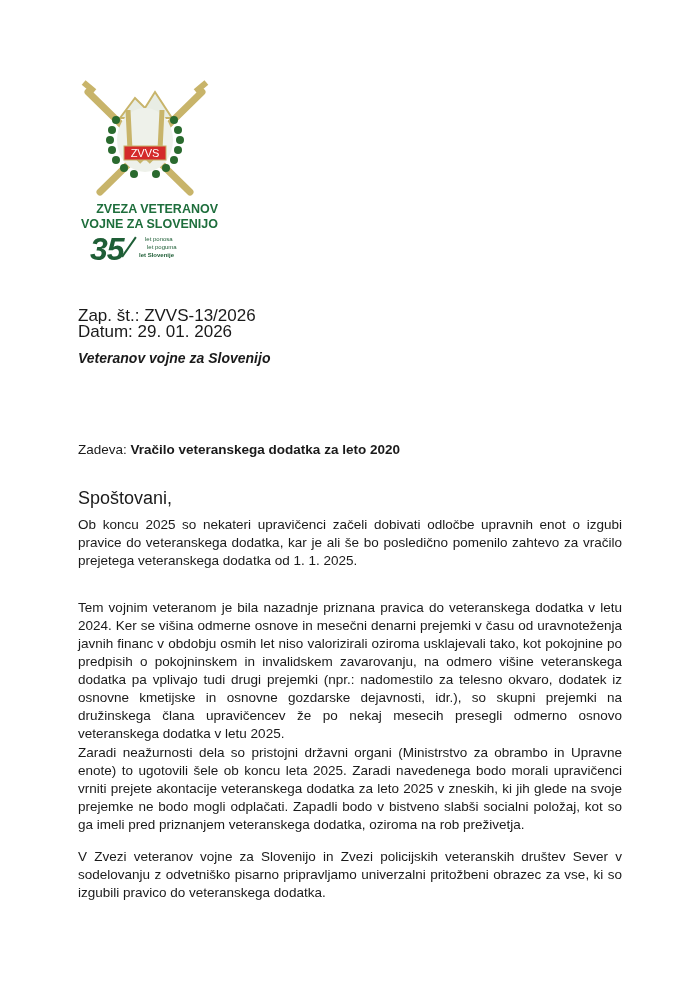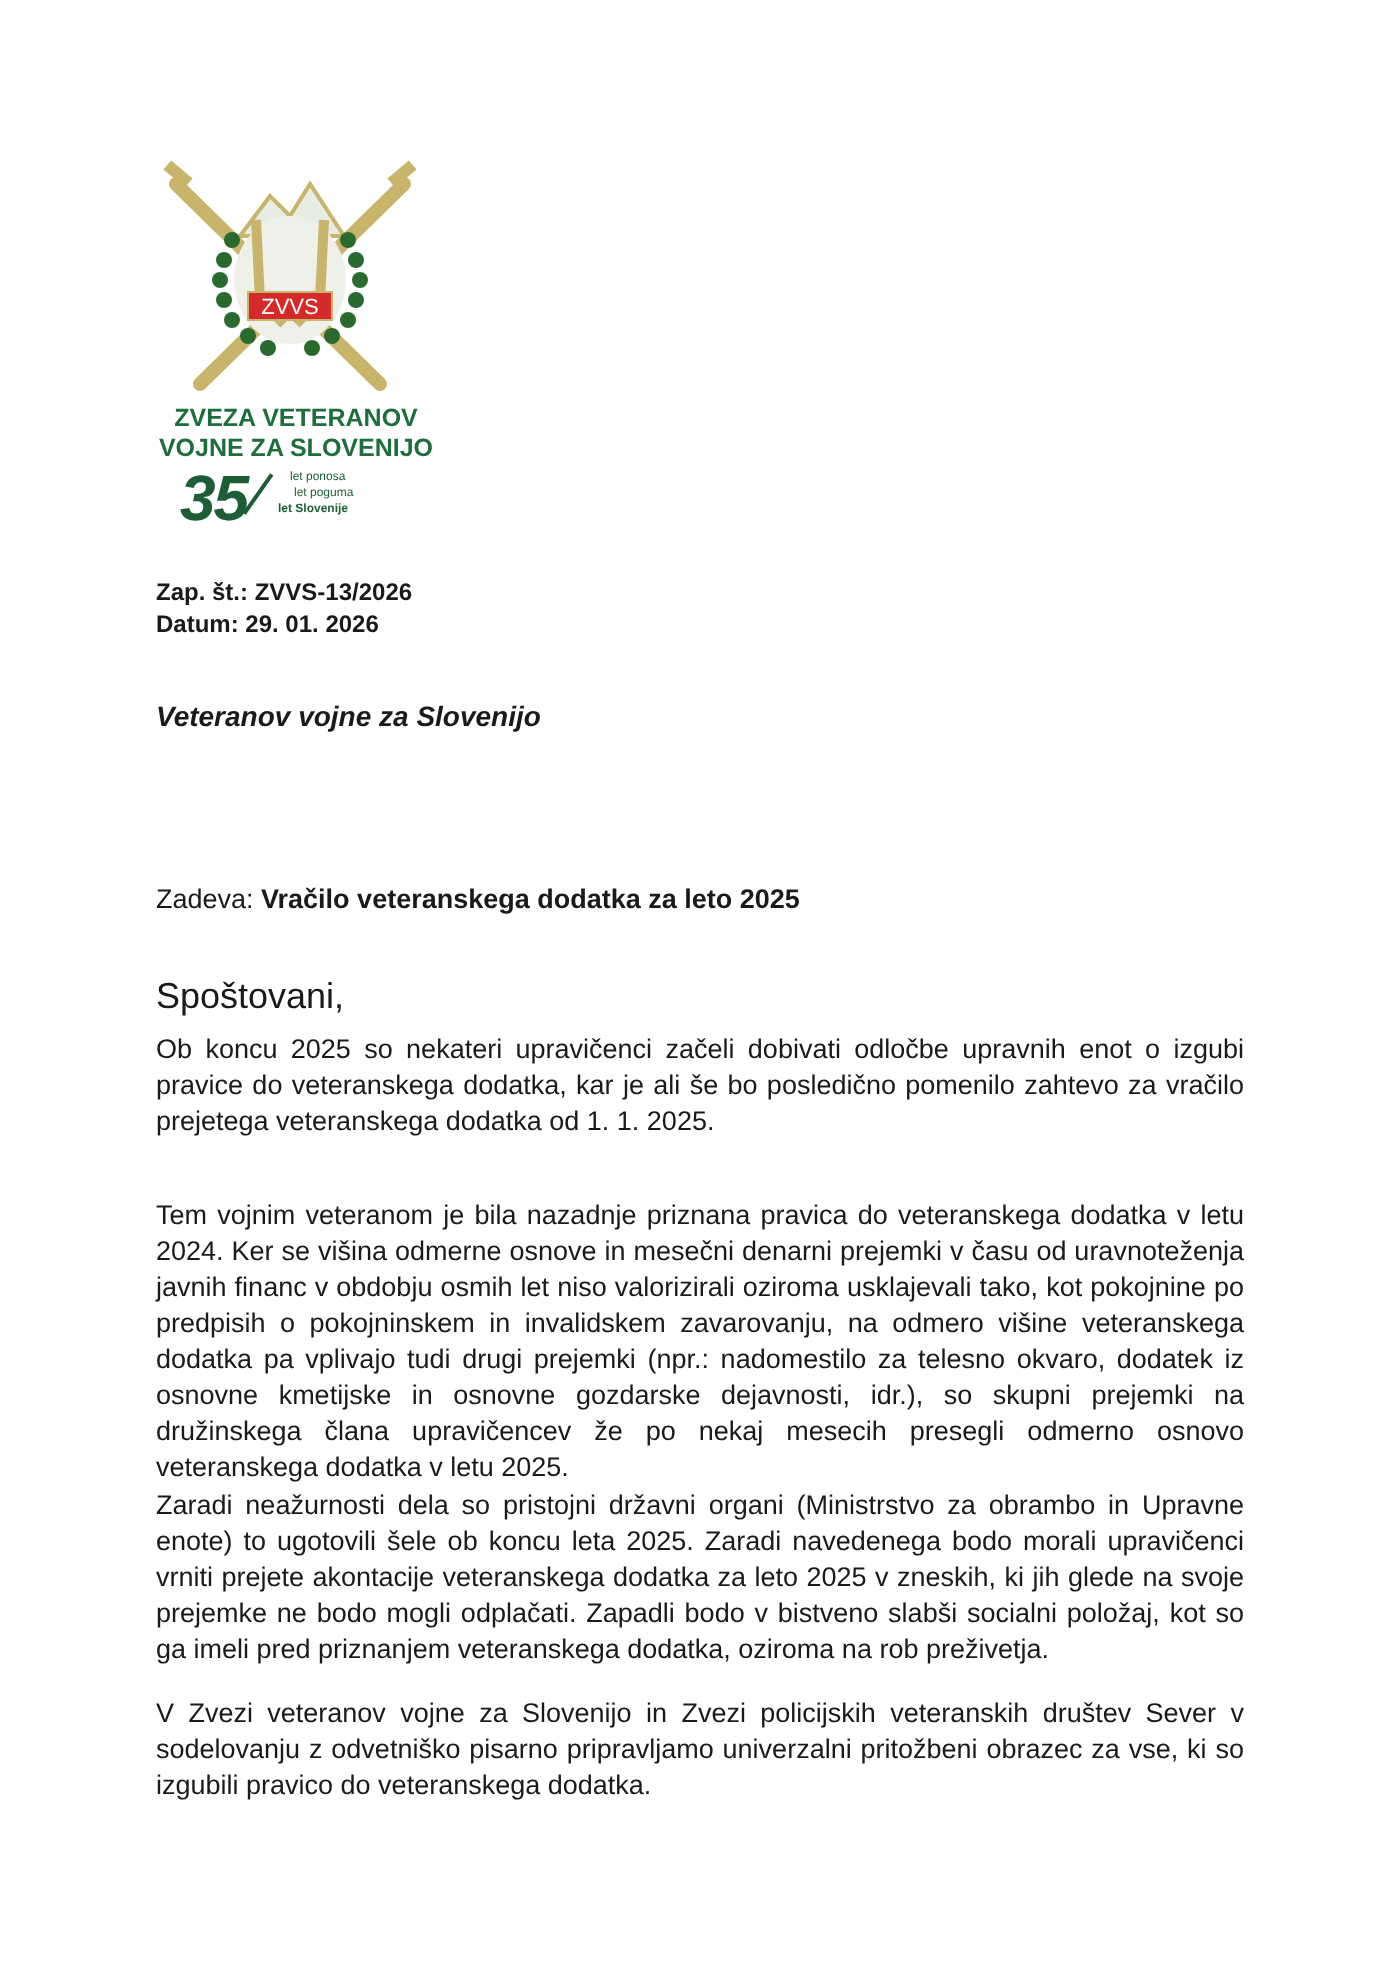--- a/index.html
+++ b/index.html
@@ -4,37 +4,37 @@
 <style>
   html, body { margin: 0; padding: 0; }
   body {
     width: 700px; height: 990px; background: #ffffff;
     font-family: "Liberation Sans", sans-serif; color: #1a1a1a;
     position: relative; overflow: hidden;
   }
   .logo { position: absolute; left: 78px; top: 78px; width: 140px; }
   .emblem { position: absolute; left: 2px; top: 2px; width: 130px; height: 120px; }
   .org-name {
-    position: absolute; left: 0; top: 124px; width: 140px; text-align: center;
+    position: absolute; left: 0; top: 124px; width: 140px; text-align: right;
     font-weight: bold; font-size: 12.5px; line-height: 15px; color: #1e6e3c;
   }
   .anniv { position: absolute; left: 12px; top: 155px; width: 130px; height: 30px; }
   .anniv-num {
     position: absolute; left: 0; top: -2px; font-weight: bold; font-size: 32px;
     color: #1e5e36; letter-spacing: -1px; font-style: italic;
   }
   .anniv-slash {
     position: absolute; left: 38px; top: 2px; width: 2px; height: 24px; background: #1e5e36;
     transform: rotate(35deg);
   }
   .anniv-lines { position: absolute; left: 55px; top: 2px; font-size: 6px; line-height: 8px; color: #1e5e36; }
   .anniv-lines div:nth-child(2) { padding-left: 2px; }
   .anniv-lines div:nth-child(3) { font-weight: bold; margin-left: -6px; }
 
-  .meta { position: absolute; left: 78px; top: 288px; font-size: 12px; line-height: 16px; font-weight: bold; }
+  .meta { position: absolute; left: 78px; top: 308px; font-size: 17px; line-height: 16px; }
   .recipients {
     position: absolute; left: 78px; top: 350px; font-size: 14px; line-height: 17px;
     font-weight: bold; font-style: italic;
   }
   .subject { position: absolute; left: 78px; top: 442px; font-size: 13.5px; }
   .subject b { font-weight: bold; }
   .salutation { position: absolute; left: 78px; top: 488px; font-size: 18px; }
   .para {
     position: absolute; left: 78px; width: 544px; font-size: 13.5px; line-height: 18px;
     text-align: justify;
@@ -99,20 +99,20 @@
 
 <div class="meta">
   <div>Zap. št.: ZVVS-13/2026</div>
   <div>Datum: 29. 01. 2026</div>
 </div>
 
 <div class="recipients">
   <div>Veteranov vojne za Slovenijo</div>
 </div>
 
-<div class="subject"><span>Zadeva: </span><b>Vračilo veteranskega dodatka za leto 2025</b></div>
+<div class="subject"><span>Zadeva: </span><b>Vračilo veteranskega dodatka za leto 2020</b></div>
 
 <div class="salutation">Spoštovani,</div>
 
 <div class="para p1">Ob koncu 2025 so nekateri upravičenci začeli dobivati odločbe upravnih enot o izgubi pravice do veteranskega dodatka, kar je ali še bo posledično pomenilo zahtevo za vračilo prejetega veteranskega dodatka od 1. 1. 2025.</div>
 <div class="para p2">Tem vojnim veteranom je bila nazadnje priznana pravica do veteranskega dodatka v letu 2024. Ker se višina odmerne osnove in mesečni denarni prejemki v času od uravnoteženja javnih financ v obdobju osmih let niso valorizirali oziroma usklajevali tako, kot pokojnine po predpisih o pokojninskem in invalidskem zavarovanju, na odmero višine veteranskega dodatka pa vplivajo tudi drugi prejemki (npr.: nadomestilo za telesno okvaro, dodatek iz osnovne kmetijske in osnovne gozdarske dejavnosti, idr.), so skupni prejemki na družinskega člana upravičencev že po nekaj mesecih presegli odmerno osnovo veteranskega dodatka v letu 2025.</div>
 <div class="para p3">Zaradi neažurnosti dela so pristojni državni organi (Ministrstvo za obrambo in Upravne enote) to ugotovili šele ob koncu leta 2025. Zaradi navedenega bodo morali upravičenci vrniti prejete akontacije veteranskega dodatka za leto 2025 v zneskih, ki jih glede na svoje prejemke ne bodo mogli odplačati. Zapadli bodo v bistveno slabši socialni položaj, kot so ga imeli pred priznanjem veteranskega dodatka, oziroma na rob preživetja.</div>
 <div class="para p4">V Zvezi veteranov vojne za Slovenijo in Zvezi policijskih veteranskih društev Sever v sodelovanju z odvetniško pisarno pripravljamo univerzalni pritožbeni obrazec za vse, ki so izgubili pravico do veteranskega dodatka.</div>
 
 </body></html>

